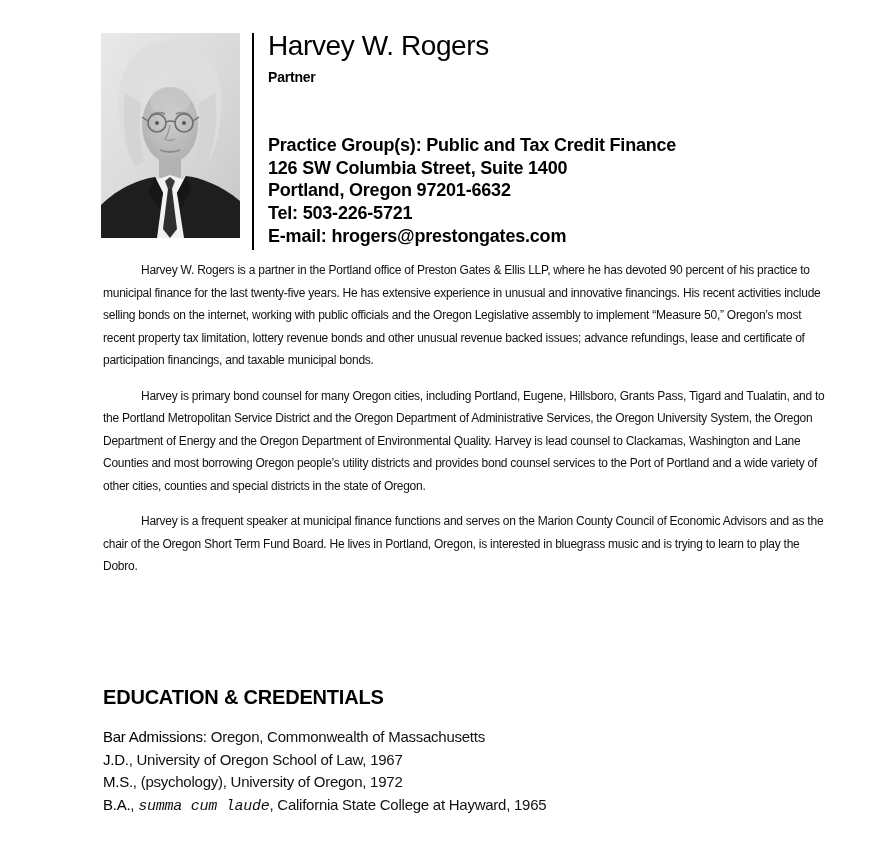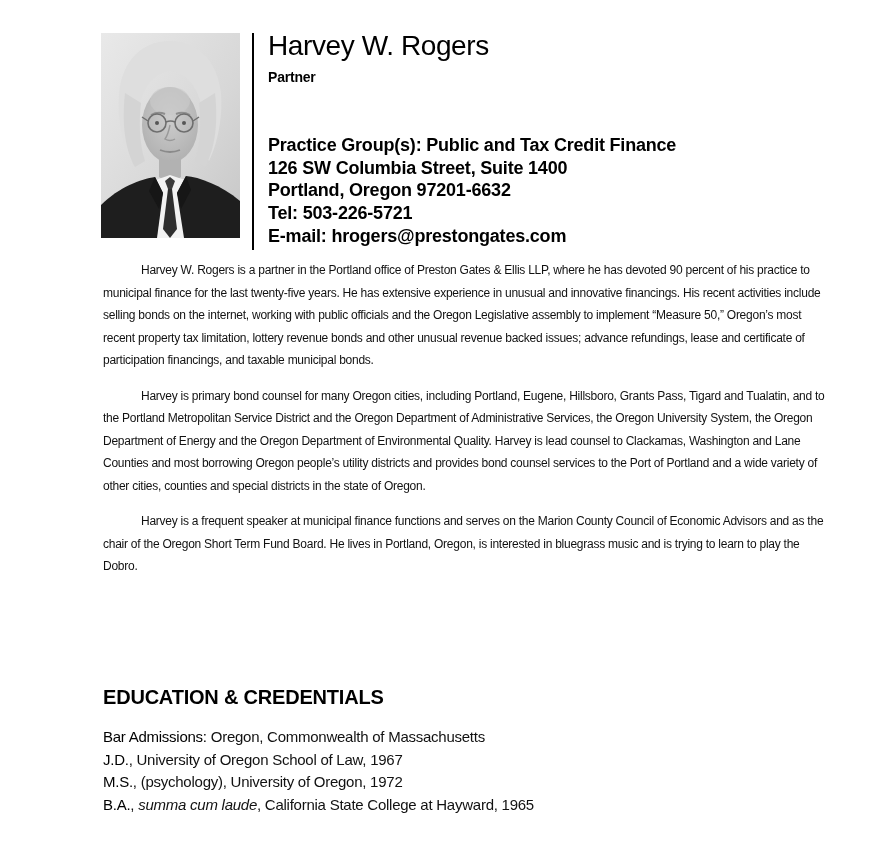--- a/index.html
+++ b/index.html
@@ -96,21 +96,21 @@
     letter-spacing: -0.2px;
     color: #000000;
   }
   .cred-list {
     margin-top: 17px;
     font-size: 15px;
     line-height: 22.6px;
     letter-spacing: -0.25px;
   }
   .b { font-weight: normal; color: #000000; }
-  .it { font-style: italic; }
+  .it { font-style: italic; font-family: Liberation Mono, monospace; }
 </style>
 </head>
 <body>
 
 <div class="page">
 
   <div class="photo">
     <svg viewBox="0 0 139 205" xmlns="http://www.w3.org/2000/svg">
       <defs>
         <linearGradient id="bgGrad" x1="0" y1="0" x2="1" y2="1">

